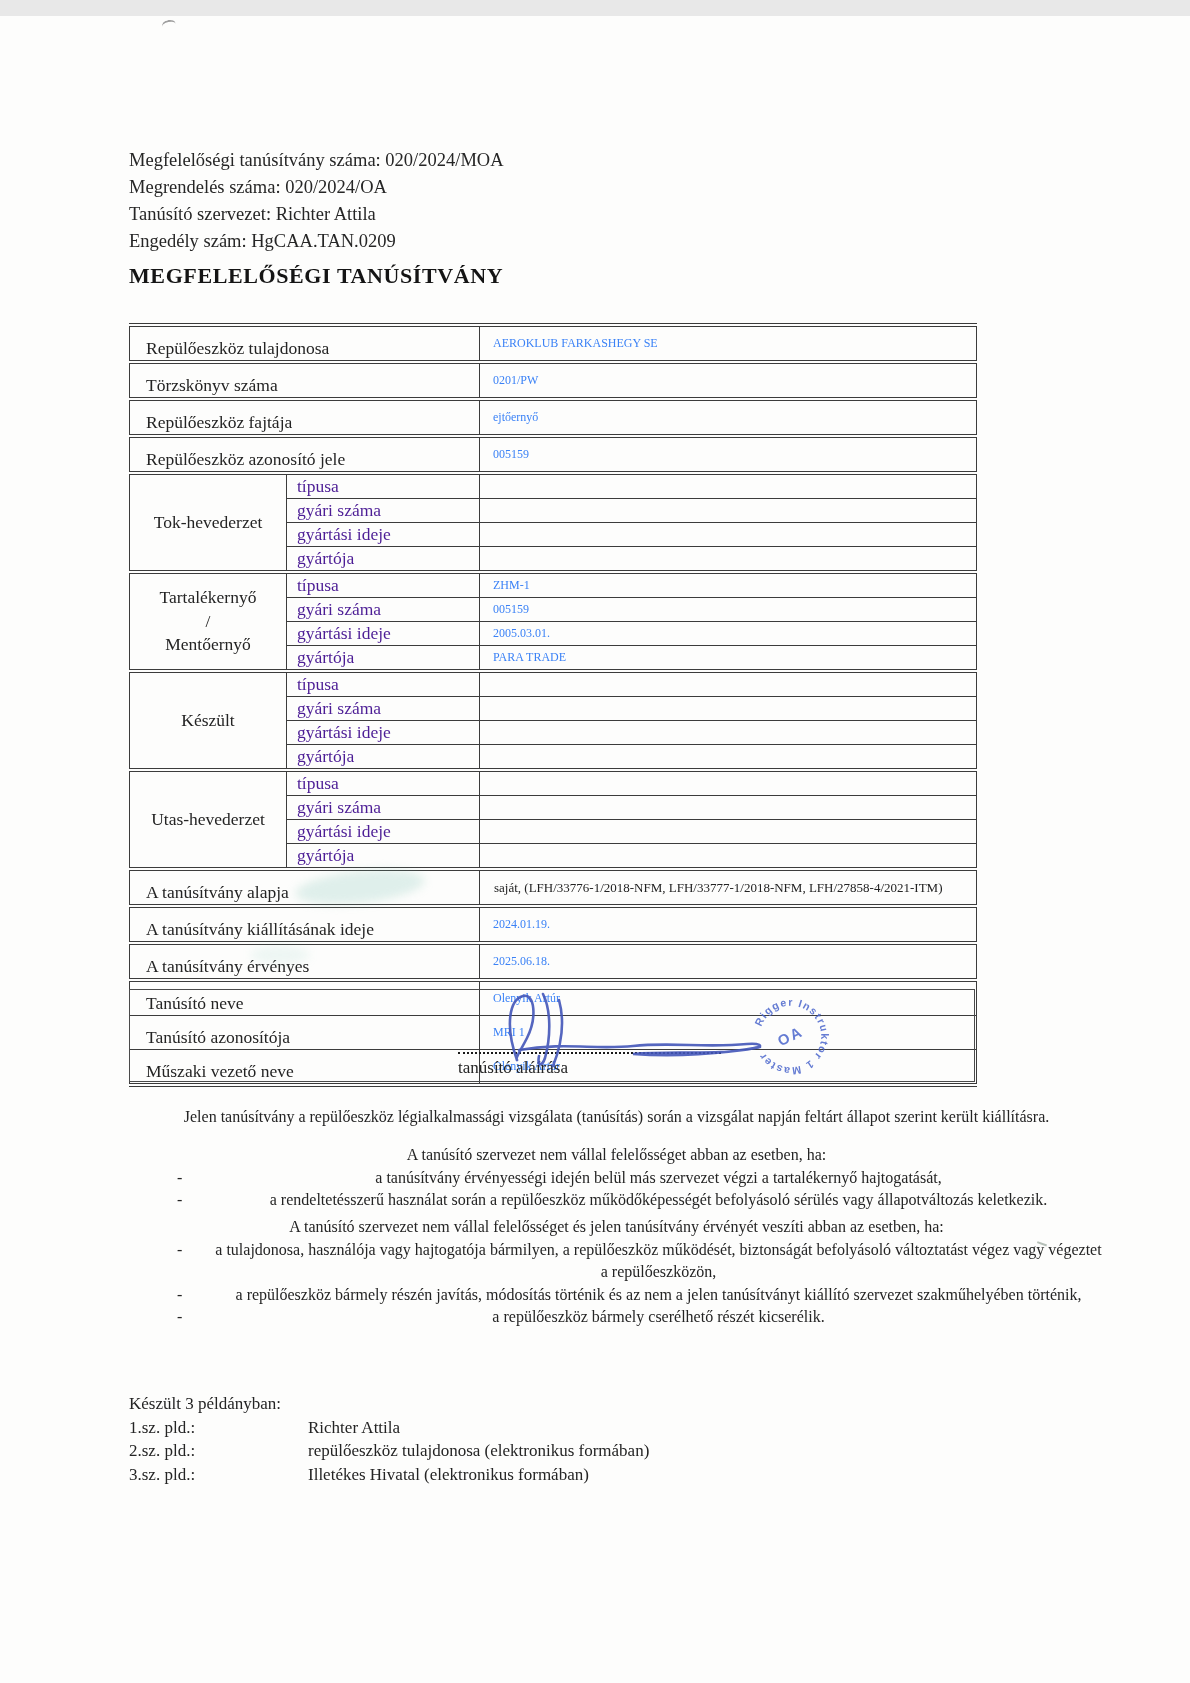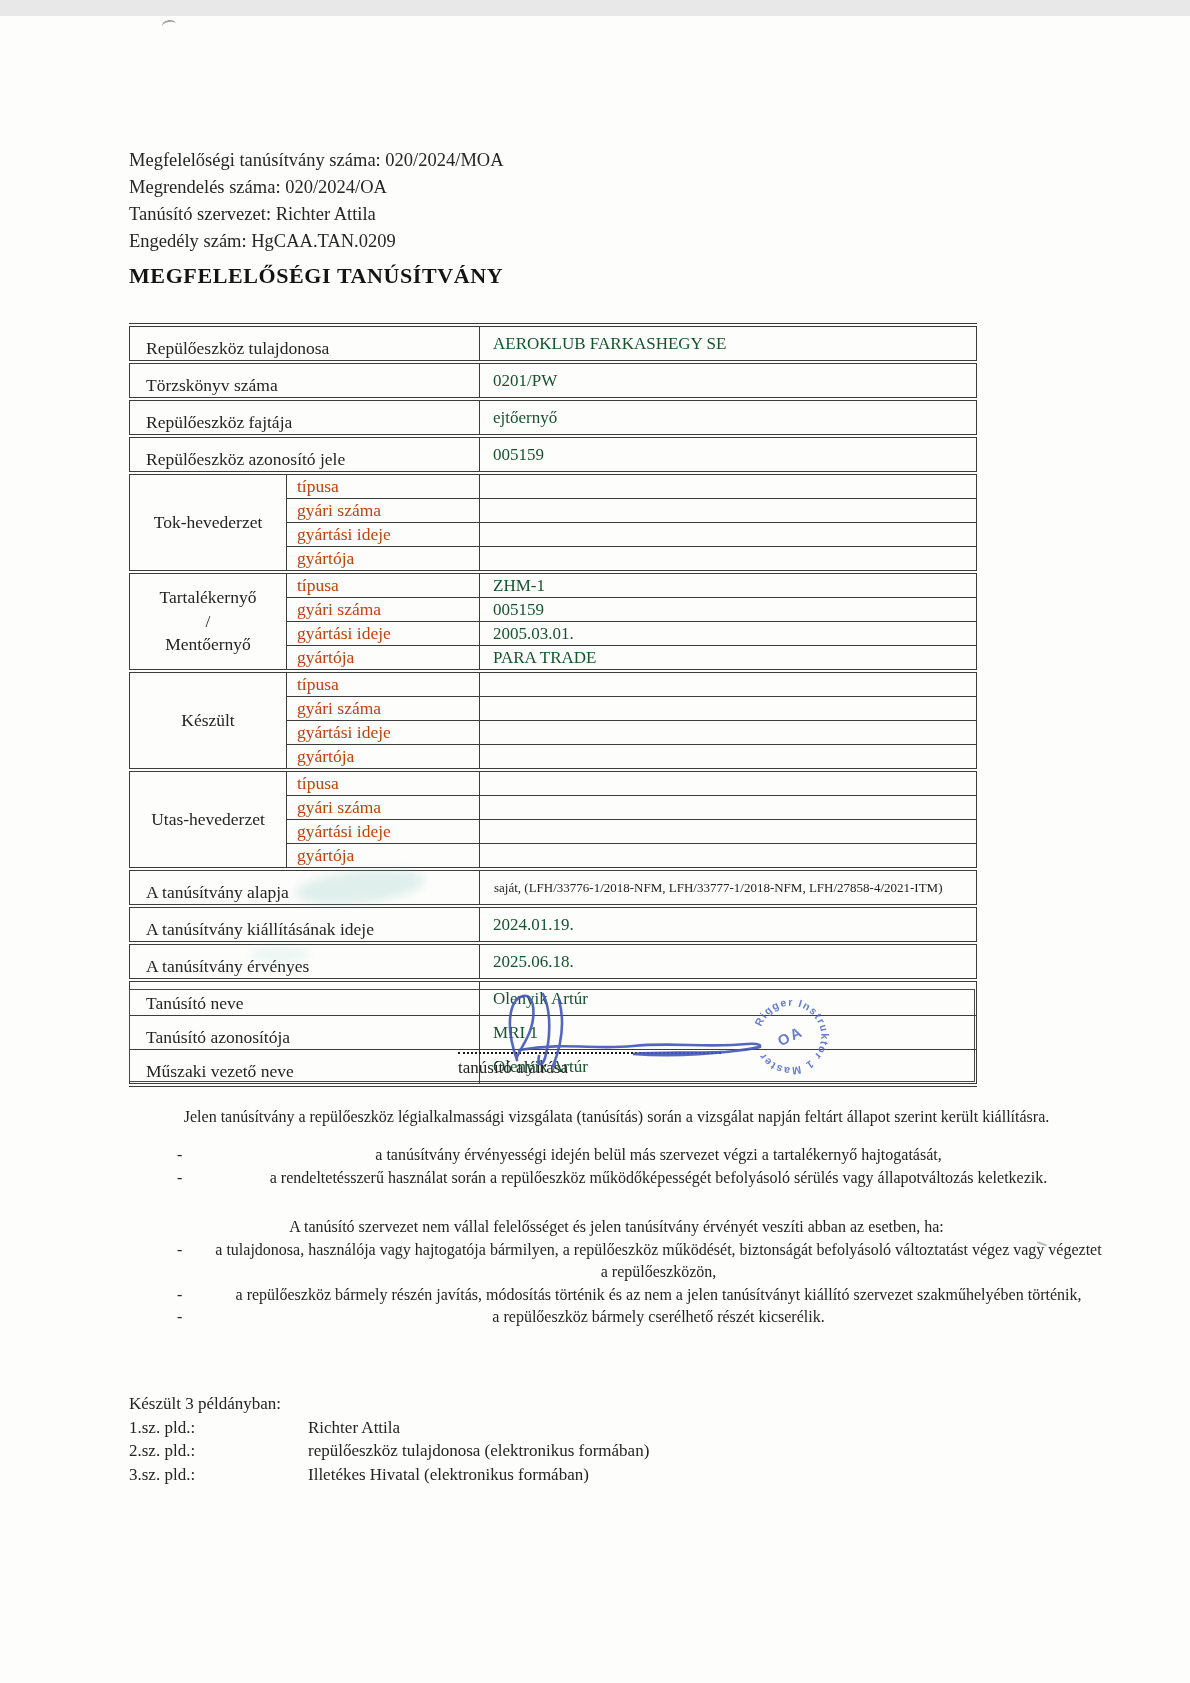--- a/index.html
+++ b/index.html
@@ -18,24 +18,24 @@
   table.cert-table {
     position:absolute; left:129px; top:307px; width:847px;
     border-collapse:collapse; table-layout:fixed;
     border:1.5px solid #3a3a3a; border-top:4px double #3a3a3a; border-bottom:4px double #3a3a3a;
   }
   table.cert-table td { border:1px solid #3c3c3c; overflow:hidden; }
   table.cert-table tr.dbl > td { border-top:4px double #3c3c3c; }
   tr.toprow { height:29px; }
   tr.grow, tr.brow { height:22px; }
   td.lbl { padding:11px 6px 1px 16px; font-size:17.5px; color:#242424; }
-  td.val { padding:1px 6px 1px 13px; font-size:17px; color:#14532d; }
+  td.val { padding:1px 6px 1px 13px; font-size:12px; color:#3b82f6; }
   td.val.small { font-size:13px; padding-left:14px; color:#222; }
   td.gname { text-align:center; vertical-align:middle; font-size:17.5px; white-space:pre-line; line-height:1.35; color:#242424; }
-  td.sub { padding:1px 22px 1px 10px; font-size:17.5px; color:#c2410c; }
+  td.sub { padding:1px 22px 1px 10px; font-size:17.5px; color:#4c1d95; }
   
   .sig-box { position:absolute; left:129px; top:973px; width:844px; height:91px; border:1.5px solid #4a4a4a; }
   .dotted-line { position:absolute; left:328px; top:62px; width:263px; border-bottom:2.5px dotted #1a1a1a; }
   .sig-caption { position:absolute; left:328px; top:68px; width:263px; font-size:17px; color:#242424; }
   .sig-svg { position:absolute; left:325px; top:-6px; width:320px; height:86px; }
   .stamp-svg { position:absolute; left:614px; top:0px; width:93px; height:93px; }
   
   .smudge { position:absolute; border-radius:50%; filter:blur(5px); pointer-events:none; }
   .smudge.s1 { left:295px; top:855px; width:130px; height:32px; background:rgba(120,190,175,0.22); transform:rotate(-6deg); }
   .smudge.s4 { left:250px; top:930px; width:60px; height:18px; background:rgba(125,195,182,0.12); }
@@ -220,20 +220,21 @@
           <textPath href="#stamp-ring-path" startOffset="1">Rigger Instruktor 1  Master</textPath>
         </text>
         <text x="50" y="55" text-anchor="middle" font-size="16" letter-spacing="2" fill="#4b66cc" font-family="Liberation Sans, sans-serif" font-weight="bold" transform="rotate(-42 50 50)">OA</text>
       </g>
     </svg>
   </div>
 
   <div class="note p1">Jelen tanúsítvány a repülőeszköz légialkalmassági vizsgálata (tanúsítás) során a vizsgálat napján feltárt állapot szerint került kiállításra.</div>
 
   <div class="note p2">
+    <div>A tanúsító szervezet nem vállal felelősséget abban az esetben, ha:</div>
     <ul class="note-list">
       <li>a tanúsítvány érvényességi idején belül más szervezet végzi a tartalékernyő hajtogatását,</li>
       <li>a rendeltetésszerű használat során a repülőeszköz működőképességét befolyásoló sérülés vagy állapotváltozás keletkezik.</li>
     </ul>
   </div>
 
   <div class="note p3">
     <div>A tanúsító szervezet nem vállal felelősséget és jelen tanúsítvány érvényét veszíti abban az esetben, ha:</div>
     <ul class="note-list">
       <li>a tulajdonosa, használója vagy hajtogatója bármilyen, a repülőeszköz működését, biztonságát befolyásoló változtatást végez vagy végeztet a repülőeszközön,</li>

